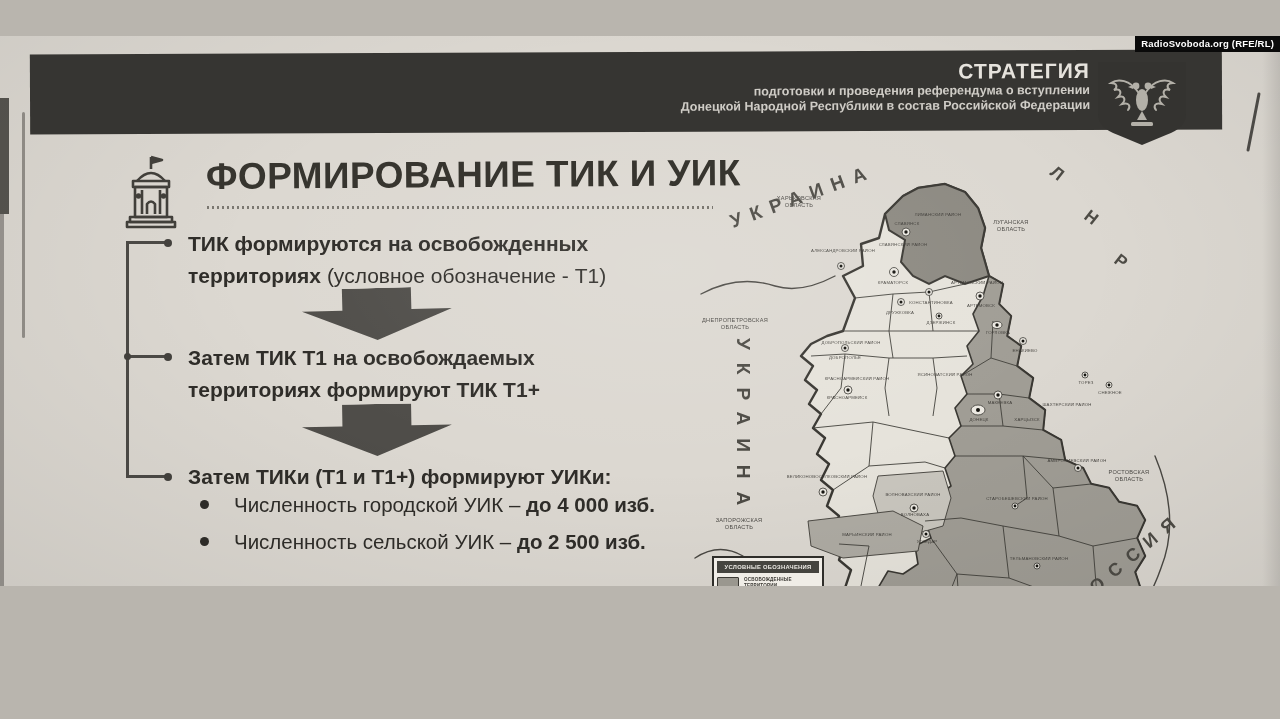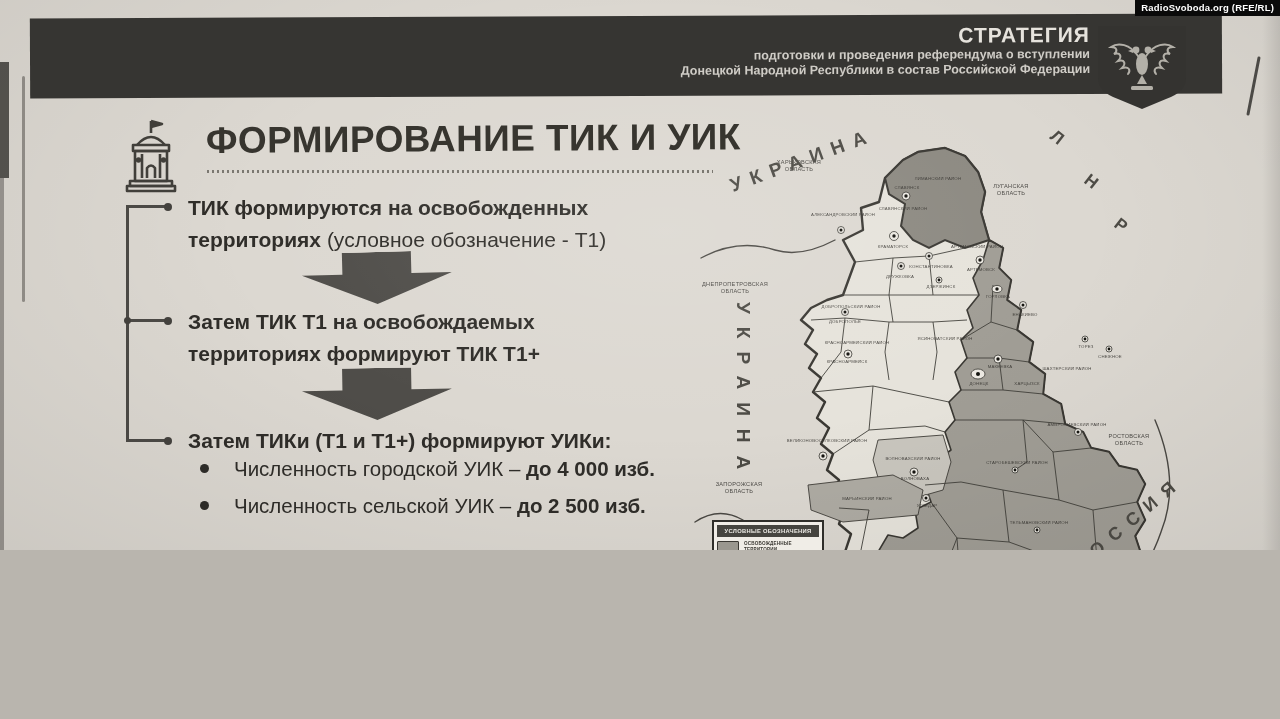--- a/index.html
+++ b/index.html
@@ -1,17 +1,17 @@
 <!DOCTYPE html>
 <html><head>
 <meta charset="utf-8">
 <style>
   html,body{margin:0;padding:0;}
   body{width:1280px;height:719px;overflow:hidden;background:#b9b5ae;font-family:"Liberation Sans","DejaVu Sans",sans-serif;}
-  .photo{position:relative;width:1280px;height:550px;background:#dcd8d1;overflow:hidden;}
+  .photo{position:relative;width:1280px;height:550px;background:#dcd8d1;overflow:hidden;margin-top:36px;}
   .photo-shade{position:absolute;inset:0;pointer-events:none;
     background:radial-gradient(ellipse at 52% 42%, rgba(255,255,255,.10) 0%, rgba(255,255,255,0) 45%, rgba(0,0,0,.07) 100%);}
   .edge-left-dark{position:absolute;left:0;top:62px;width:9px;height:116px;background:#56544f;}
   .edge-left-sliver{position:absolute;left:0;top:178px;width:4px;height:420px;background:rgba(70,68,64,.45);}
   .edge-fold-line{position:absolute;left:22px;top:76px;width:3px;height:226px;background:#6b6963;opacity:.65;border-radius:2px;}
   .edge-right-line{position:absolute;left:1252px;top:56px;width:3px;height:60px;background:#4e4c48;transform:rotate(11deg);border-radius:2px;}
   .edge-right-shade{position:absolute;right:0;top:0;width:18px;height:719px;background:linear-gradient(90deg,rgba(0,0,0,0),rgba(0,0,0,.10));pointer-events:none;}
 
   .watermark{position:absolute;right:0;top:0;background:#0a0a0a;color:#fff;font-size:9.5px;font-weight:bold;
     padding:2px 6px 3px 6px;letter-spacing:.2px;z-index:30;}

